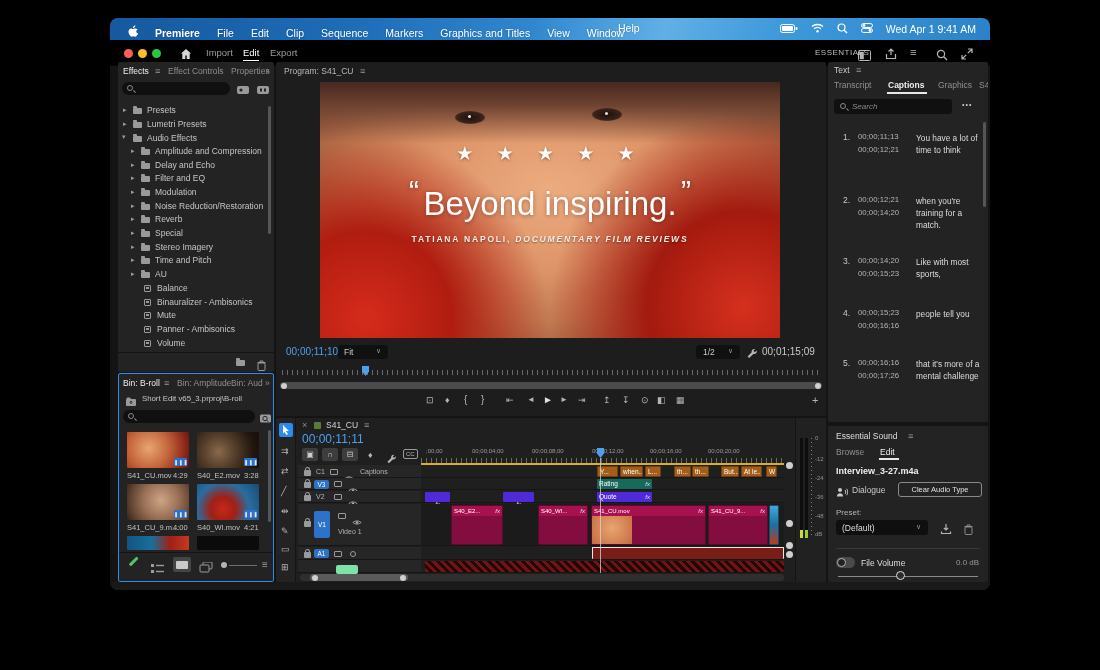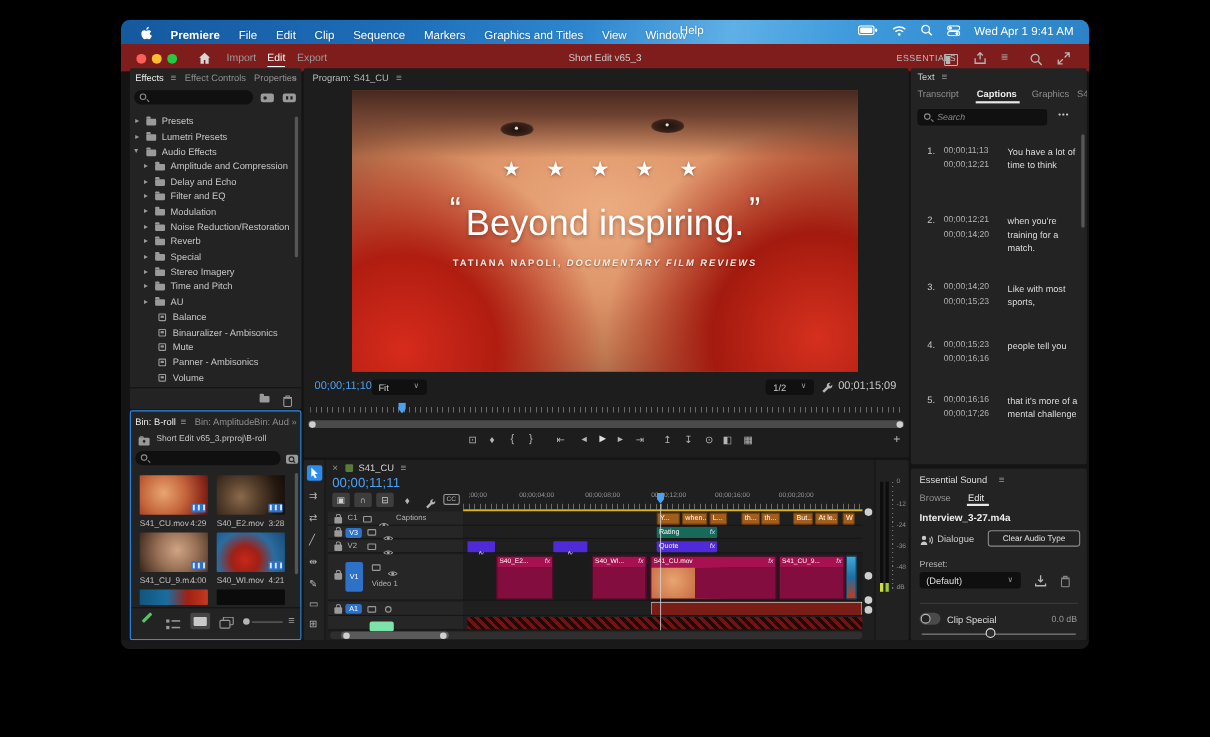--- a/index.html
+++ b/index.html
@@ -14,21 +14,21 @@
     background:linear-gradient(105deg,#15599f 0%,#1d6db8 28%,#2f87cf 48%,#5fb0e6 63%,#3f9bdc 75%,#2b82c8 100%);
     color:#fff; font-size:10.5px; display:flex; align-items:flex-end; }
   .mb-item { margin-right:17px; white-space:nowrap; text-shadow:0 0 2px rgba(0,0,40,.25); }
   .mb-bold { font-weight:bold; }
   #mb-left { display:flex; align-items:center; padding-left:18px; }
   #mb-help { position:absolute; left:508px; top:4px; }
   #mb-right { position:absolute; right:14px; top:0; height:22px; display:flex; align-items:center; gap:13px; }
   #mb-clock { font-size:10.5px; }
 
   
-  #titlebar { position:absolute; left:0; top:22px; width:880px; height:26px; background:#7f1d1d; border-bottom:1px solid #060606; }
+  #titlebar { position:absolute; left:0; top:22px; width:880px; height:26px; background:#000000; border-bottom:1px solid #060606; }
   .tl { position:absolute; top:9px; width:9px; height:9px; border-radius:50%; }
   #tb-title { position:absolute; top:7px; left:0; width:880px; text-align:center; color:#c9c9c9; font-size:9px; }
   .tb-mode { position:absolute; top:7px; color:#9b9b9b; font-size:9.5px; }
   .tb-mode.active { color:#fff; border-bottom:1.5px solid #fff; padding-bottom:2px; }
   #tb-ws { position:absolute; top:8px; left:705px; color:#bdbdbd; font-size:8px; letter-spacing:.5px; }
   .tb-icon { position:absolute; top:6px; color:#b5b5b5; font-size:11px; }
 
   
   .panel { position:absolute; background:#232323; border-radius:2px; overflow:hidden; }
   .ptab-active { color:#ededed; font-size:8.5px; }
@@ -143,21 +143,20 @@
   <div id="titlebar">
     <span class="tl" style="left:14px; background:#ff5f57;"></span>
     <span class="tl" style="left:28px; background:#febc2e;"></span>
     <span class="tl" style="left:42px; background:#28c840;"></span>
     <span class="abs" style="left:70px; top:6px;"><svg width="12" height="12" viewBox="0 0 12 12">
           <path d="M6 1 1 5.5h1.3V11h3V7.5h1.4V11h3V5.5H11z" fill="#d7d7d7"></path>
         </svg></span>
     <span class="tb-mode" style="left:96px;">Import</span>
     <span class="tb-mode active" style="left:133px;">Edit</span>
     <span class="tb-mode" style="left:160px;">Export</span>
-    <span id="tb-title">Short Edit v65_3</span>
     <span id="tb-ws">ESSENTIALS</span>
     <span class="abs" style="left:748px; top:7px;"><svg width="13" height="11" viewBox="0 0 13 11">
           <rect x="0.5" y="0.5" width="12" height="10" rx="1" fill="none" stroke="#b5b5b5"></rect>
           <rect x="1.8" y="1.8" width="4" height="7.4" fill="#b5b5b5"></rect>
         </svg></span>
     <span class="abs" style="left:775px; top:6px;"><svg width="12" height="12" viewBox="0 0 12 12">
           <path d="M6 1v6M3.5 3.5 6 1l2.5 2.5" fill="none" stroke="#b5b5b5" stroke-width="1.2"></path>
           <path d="M1.5 6v4.5h9V6" fill="none" stroke="#b5b5b5" stroke-width="1.2"></path>
         </svg></span>
     <span class="tb-icon" style="left:800px;">≡</span>
@@ -669,20 +668,20 @@
           <path d="M1.5 8.5v2h9v-2" fill="none" stroke="#b5b5b5" stroke-width="1.2"></path>
         </svg></span>
     <span class="abs" style="left:136px; top:95px;"><svg width="9" height="11" viewBox="0 0 9 11">
           <rect x="1" y="3" width="7" height="7.5" rx="1" fill="none" stroke="#8a8a8a"></rect>
           <path d="M0.5 2.5h8M3 2.5V1h3v1.5" fill="none" stroke="#8a8a8a"></path>
         </svg></span>
     <div class="divider" style="left:8px; top:122px; width:144px;"></div>
     <div class="abs" style="left:8px; top:131px; width:19px; height:11px; background:#4a4a4a; border-radius:6px;">
       <span class="abs" style="left:1px; top:1px; width:9px; height:9px; background:#222; border:1.5px solid #b5b5b5; border-radius:50%;"></span>
     </div>
-    <span class="abs" style="left:33px; top:132px; color:#dedede; font-size:8.5px;">Clip Special</span>
+    <span class="abs" style="left:33px; top:132px; color:#dedede; font-size:8.5px;">File Volume</span>
     <span class="abs" style="left:128px; top:132px; color:#9a9a9a; font-size:8px;">0.0 dB</span>
     <div class="abs" style="left:10px; top:150px; width:140px; height:1px; background:#8a8a8a;"></div>
     <span class="abs" style="left:68px; top:145px; width:9px; height:9px; background:#2c2c2c; border:1.5px solid #dedede; border-radius:50%;"></span>
   </div>
 
   <div class="abs" style="left:0; top:564px; width:880px; height:8px; background:#191919;"></div>
 </div>
 
 </body></html>

